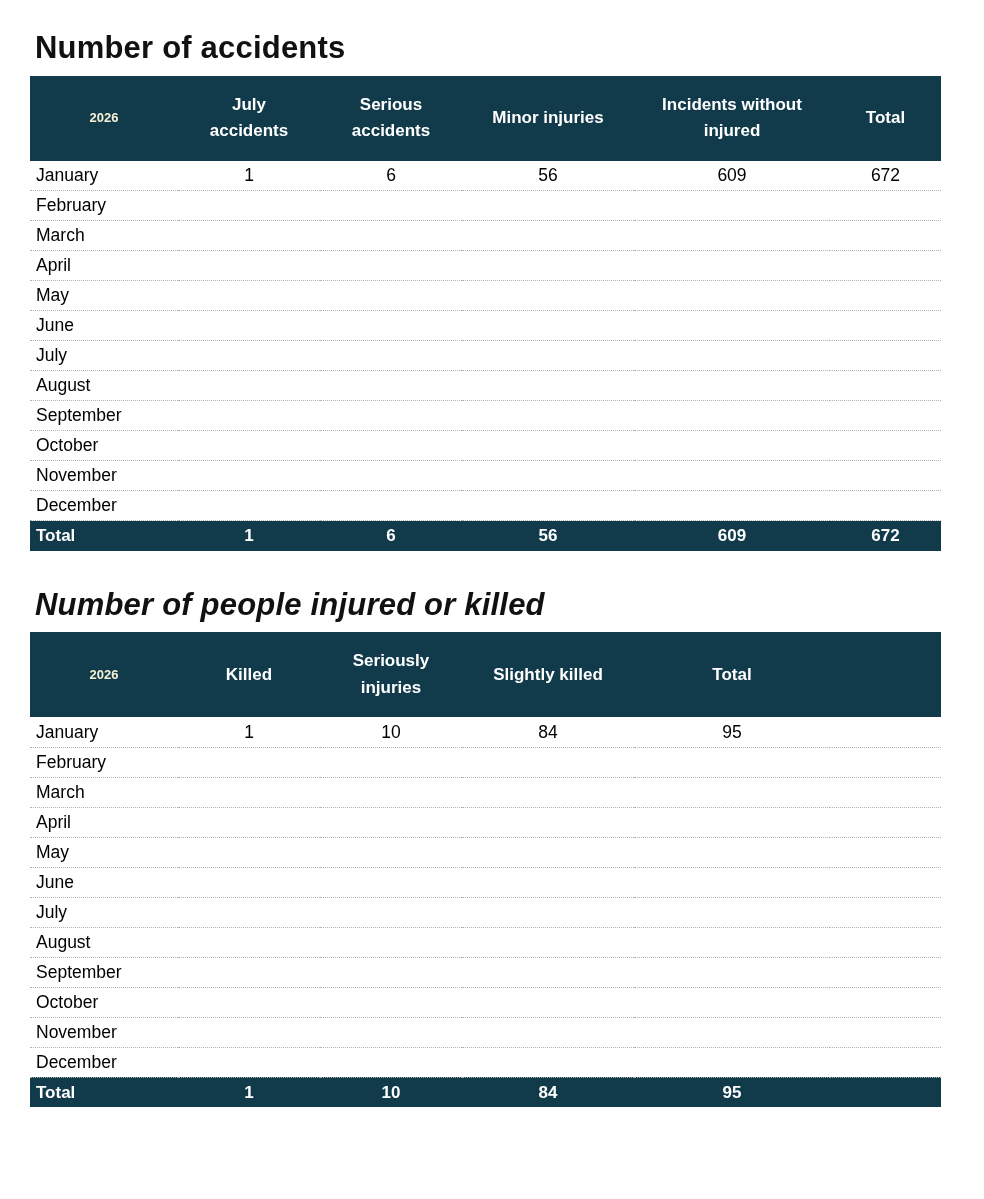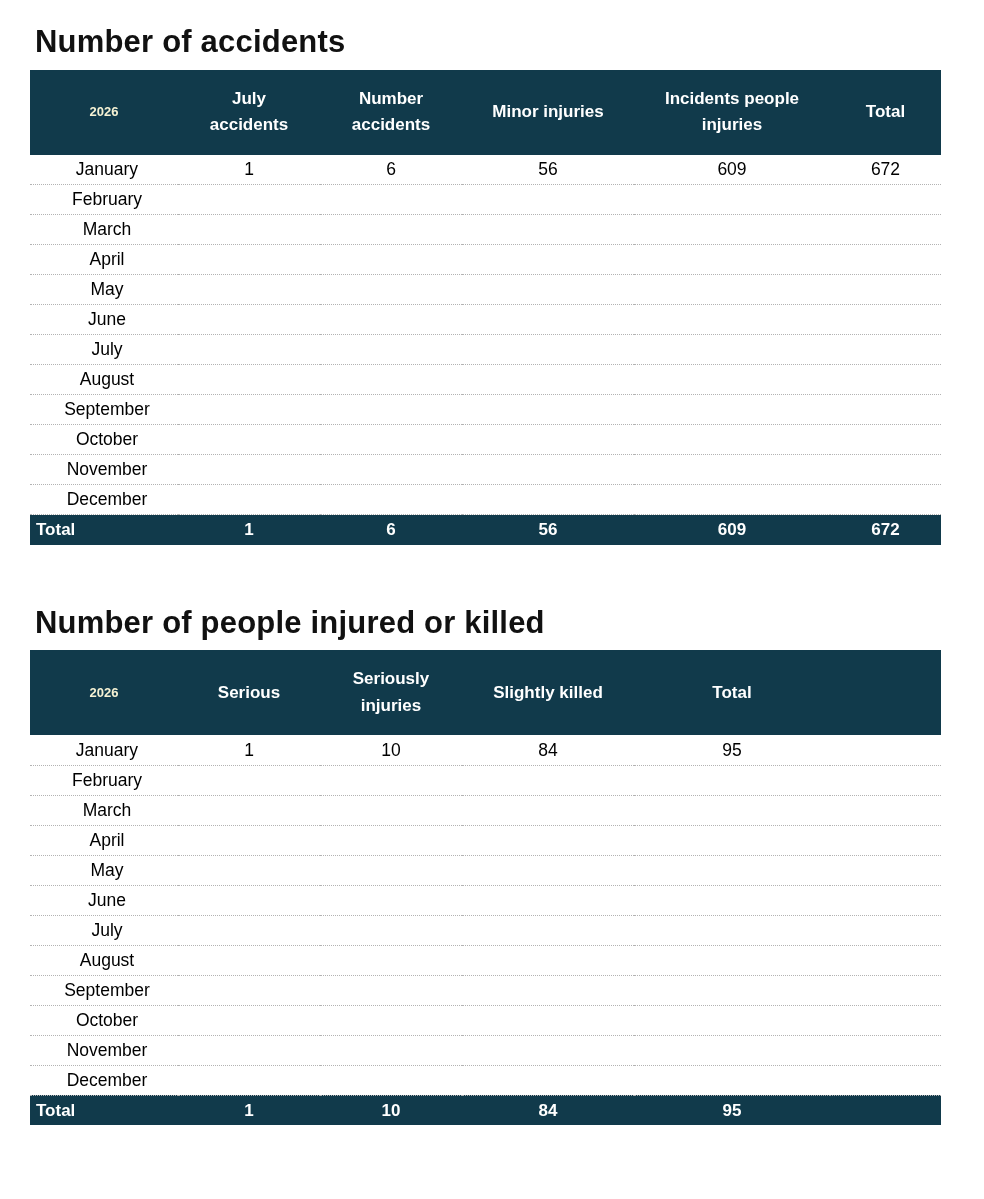--- a/index.html
+++ b/index.html
@@ -4,31 +4,31 @@
 <style>
   * { margin: 0; padding: 0; box-sizing: border-box; }
   html, body {
     background: #ffffff;
     width: 984px;
     font-family: "Liberation Sans", "DejaVu Sans", sans-serif;
   }
   .page {
     width: 892px;
     min-height: 1199px;
-    padding: 24px 0 40px 30px;
+    padding: 30px 0 40px 30px;
   }
   .report-title {
     font-size: 31px;
     font-weight: bold;
     color: #111111;
     letter-spacing: 0.2px;
     margin: 0 0 10px 5px;
     line-height: 1.15;
   }
-  .report-title.second { margin-top: 60px; }
+  .report-title.second { margin-top: 36px; font-style: italic; }
   table.report {
     width: 911px;
     border-collapse: collapse;
     table-layout: fixed;
   }
   table.report thead th {
     background: #113a4b;
     color: #ffffff;
     font-size: 17px;
     font-weight: bold;
@@ -46,21 +46,21 @@
   table.report thead th.filler { padding: 0; }
   table.report tbody td {
     height: 30px;
     font-size: 17.5px;
     color: #000000;
     border-bottom: 1px dotted #b3b3b3;
     vertical-align: middle;
     white-space: nowrap;
   }
   table.report tbody td.month {
-    text-align: center;
+    text-align: left;
     padding-left: 6px;
   }
   table.report tbody td.val { text-align: center; }
   table.report tfoot td {
     background: #113a4b;
     color: #ffffff;
     font-weight: bold;
     font-size: 17px;
     height: 30px;
     vertical-align: middle;
@@ -84,23 +84,23 @@
         <col style="width:142px">
         <col style="width:142px">
       <col style="width:172px">
         <col style="width:196px">
         <col style="width:111px">
     </colgroup>
     <thead>
       <tr>
         <th class="year">2026</th>
         <th>July accidents</th>
-        <th>Number accidents</th>
+        <th>Serious accidents</th>
         <th>Minor injuries</th>
-        <th>Incidents people injuries</th>
+        <th>Incidents without injured</th>
         <th>Total</th>
       </tr>
     </thead>
     <tbody>
         <tr>
           <td class="month">January</td>
           <td class="val">1</td>
           <td class="val">6</td>
           <td class="val">56</td>
           <td class="val">609</td>
@@ -214,21 +214,21 @@
       <col style="width:148px">
         <col style="width:142px">
         <col style="width:142px">
       <col style="width:172px">
         <col style="width:196px">
         <col style="width:111px">
     </colgroup>
     <thead>
       <tr>
         <th class="year">2026</th>
-        <th>Serious</th>
+        <th>Killed</th>
         <th>Seriously injuries</th>
         <th>Slightly killed</th>
         <th>Total</th>
         <th class="filler"></th>
       </tr>
     </thead>
     <tbody>
         <tr>
           <td class="month">January</td>
           <td class="val">1</td>

